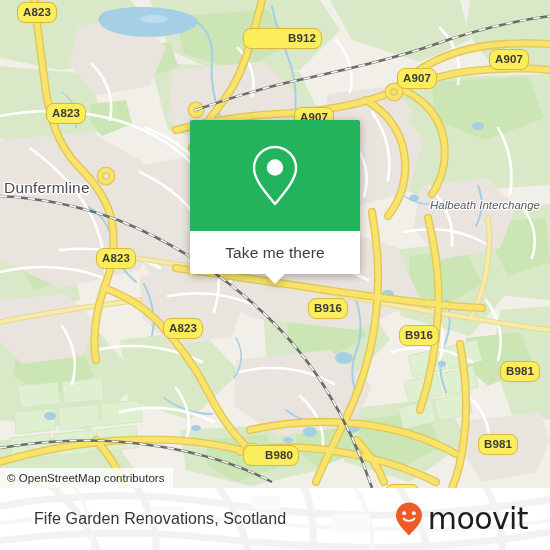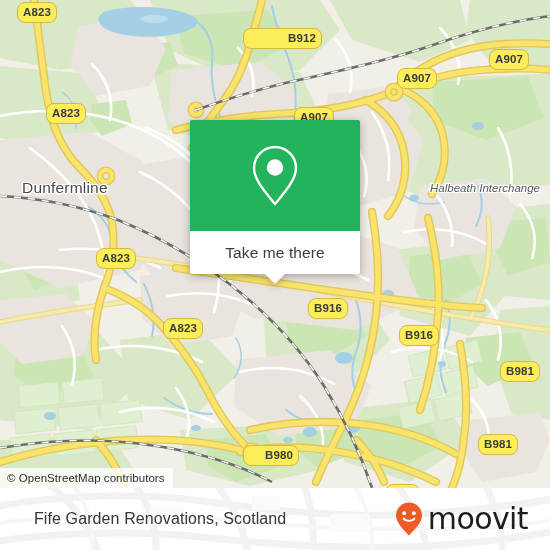--- a/index.html
+++ b/index.html
@@ -414,22 +414,22 @@
                    C268,314 300,348 324,386 C344,418 360,452 372,488" stroke="#6b6b6b" fill="none" stroke-width="2.6"></path>
           <path d="M0,196 C40,198 80,206 118,220 C158,236 196,258 232,286
                    C268,314 300,348 324,386 C344,418 360,452 372,488" stroke="#ffffff" fill="none" stroke-width="1.6" stroke-dasharray="7 7"></path>
           <path d="M0,448 C48,440 96,438 142,444 C190,450 234,462 272,482" stroke="#6b6b6b" fill="none" stroke-width="2.4"></path>
           <path d="M0,448 C48,440 96,438 142,444 C190,450 234,462 272,482" stroke="#ffffff" fill="none" stroke-width="1.4" stroke-dasharray="7 7"></path>
         </g>
 
       </g>
     </svg>
 
-    <div class="maplabel city-label" style="left:22px;top:179px;">Dunfermline</div>
-    <div class="maplabel junction-label" style="left:430px;top:182px;">Halbeath Interchange</div>
+    <div class="maplabel city-label" style="left:4px;top:179px;">Dunfermline</div>
+    <div class="maplabel junction-label" style="left:430px;top:199px;">Halbeath Interchange</div>
 
     <div class="shield" style="left:17px;top:2px;">A823</div>
     <div class="shield" style="left:243px;top:28px;padding-left:44px;">B912</div>
     <div class="shield" style="left:397px;top:68px;">A907</div>
     <div class="shield" style="left:489px;top:49px;">A907</div>
     <div class="shield" style="left:46px;top:103px;">A823</div>
     <div class="shield" style="left:294px;top:107px;">A907</div>
     <div class="shield" style="left:96px;top:248px;">A823</div>
     <div class="shield" style="left:308px;top:298px;">B916</div>
     <div class="shield" style="left:163px;top:318px;">A823</div>

